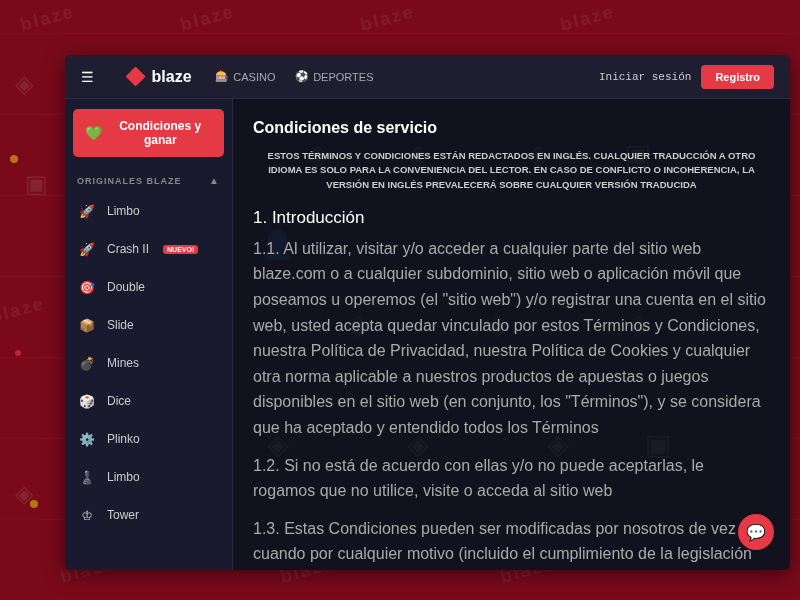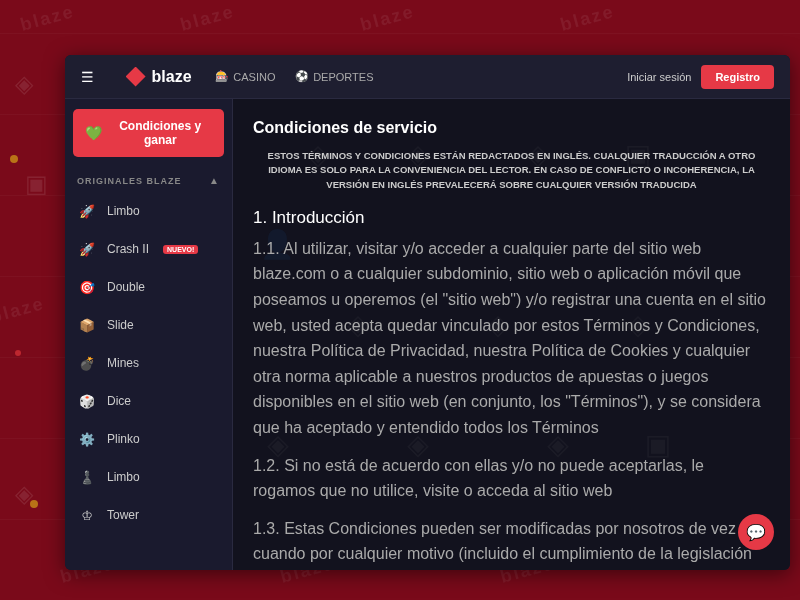--- a/index.html
+++ b/index.html
@@ -123,20 +123,21 @@
       display: flex;
       align-items: center;
       gap: 10px;
     }
     .btn-login {
       background: transparent;
       border: none;
       color: #cccccc;
       font-size: 11px;
       cursor: pointer;
+      font-family: Liberation Mono, monospace;
     }
     .btn-register {
       background: #e63946;
       border: none;
       color: #ffffff;
       font-size: 11px;
       padding: 6px 14px;
       border-radius: 4px;
       cursor: pointer;
       font-weight: bold;

